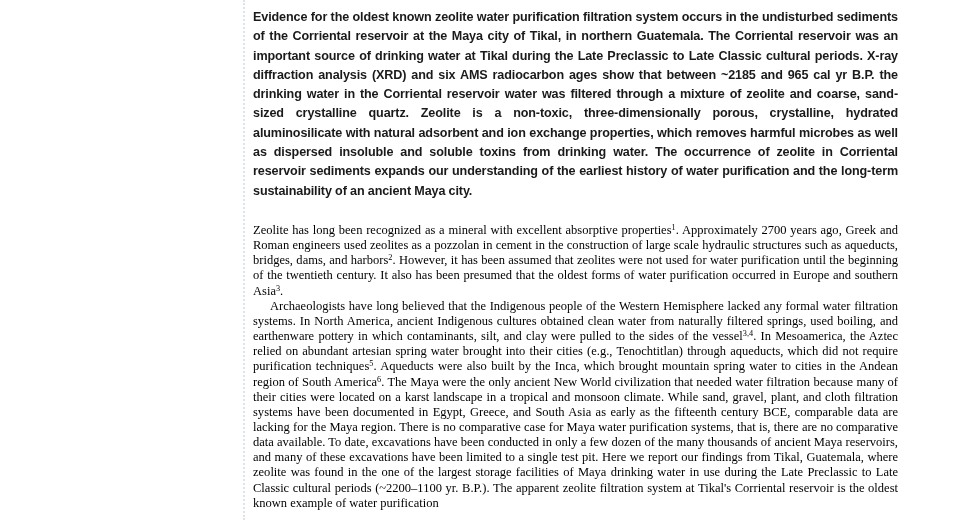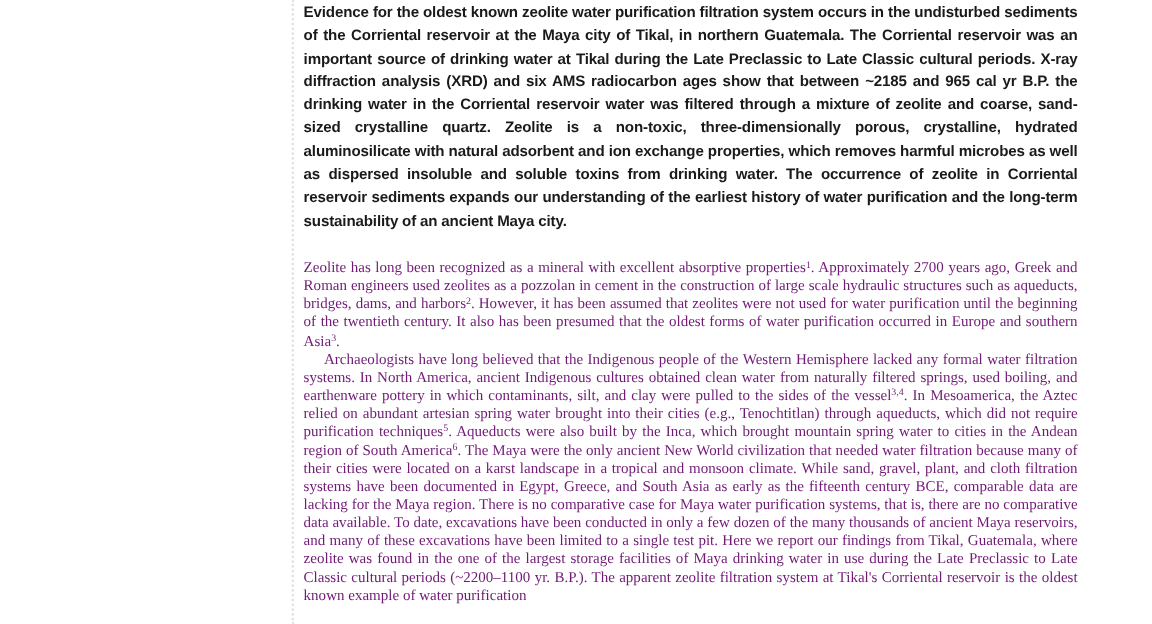--- a/index.html
+++ b/index.html
@@ -36,33 +36,33 @@
   
   .abstract {
     font-family: "Liberation Sans", sans-serif;
     font-weight: bold;
     font-size: 12.6px;
     line-height: 19.3px;
     color: #1a1a1a;
     letter-spacing: -0.12px;
     text-align: justify;
     margin: 0;
-    padding-top: 1px;
+    padding-top: 8px;
     word-spacing: -0.1px;
   }
 
   
   .body-block {
     margin-top: 22px;
   }
   .body-par {
     font-family: "Liberation Serif", serif;
     font-size: 12.5px;
     line-height: 15.15px;
-    color: #701a75;
+    color: #000000;
     text-align: justify;
     margin: 0;
     letter-spacing: 0.01px;
   }
   .body-par.indent {
     text-indent: 17px;
   }
 
   sup {
     font-size: 0.66em;

